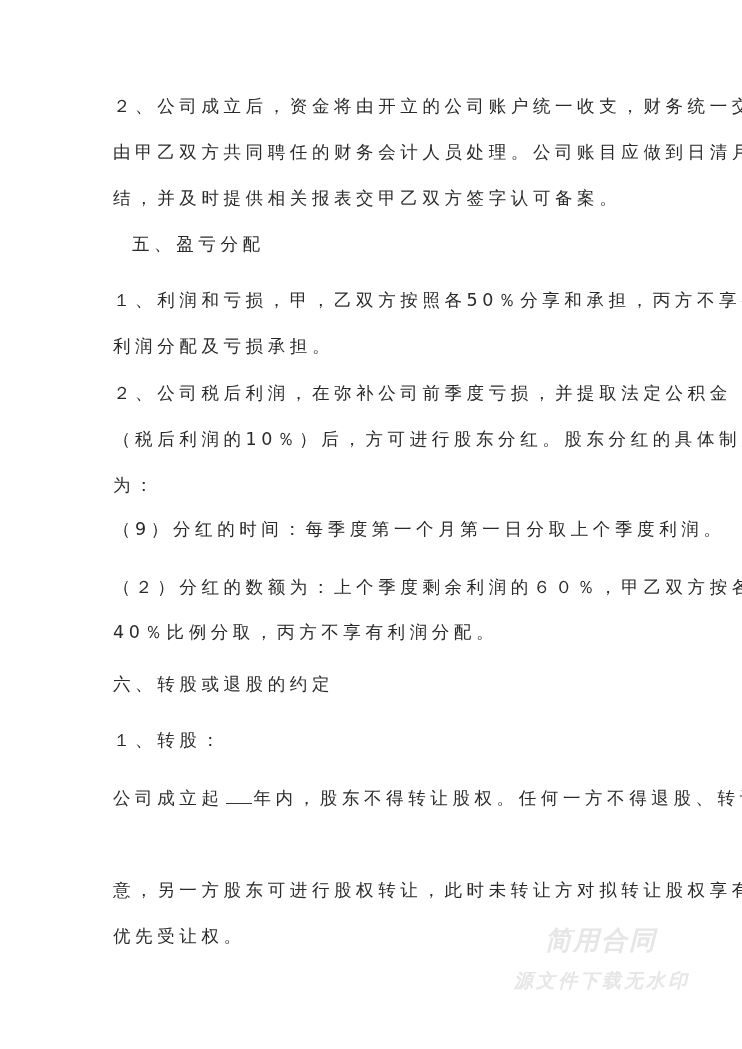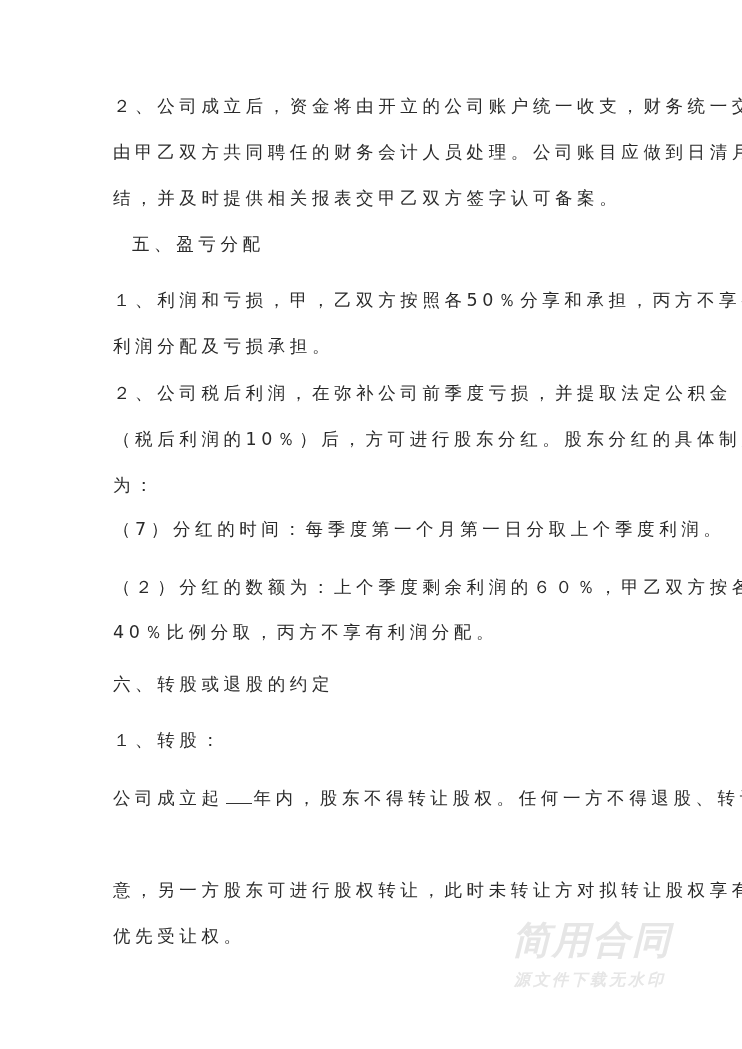--- a/index.html
+++ b/index.html
@@ -2,38 +2,38 @@
 <html><head>
 <meta charset="utf-8">
 <style>
   html, body { margin: 0; padding: 0; background: #ffffff; }
   body { width: 742px; height: 1049px; position: relative; overflow: hidden;
          font-family: "DejaVu Sans", "Liberation Sans", sans-serif; color: #222; }
   .page { position: absolute; left: 0; top: 0; width: 742px; height: 1049px; background: #fff; }
   .line { position: absolute; left: 113px; font-size: 17.5px; letter-spacing: 4.6px; white-space: nowrap; line-height: 22px; color: #2a2a2a; }
   .blank { display: inline-block; width: 26px; border-bottom: 1.5px solid #333; height: 14px; margin: 0 2px; }
   .wm { position: absolute; left: 512px; top: 918px; color: #e6e6e6; font-style: italic; font-weight: bold; }
-  .wm-title { font-size: 38px; letter-spacing: 2px; line-height: 44px; text-align: center; }
-  .wm-sub { font-size: 16px; letter-spacing: 3px; line-height: 28px; margin-top: 4px; padding-left: 2px; }
+  .wm-title { font-size: 26px; letter-spacing: 2px; line-height: 44px; text-align: center; }
+  .wm-sub { font-size: 19px; letter-spacing: 3px; line-height: 28px; margin-top: 4px; padding-left: 2px; }
 </style>
 </head>
 <body>
 
 <div class="page">
   <div id="lines">
       <div class="line" style="top: 95px;">２、公司成立后，资金将由开立的公司账户统一收支，财务统一交</div>
       <div class="line" style="top: 141px;">由甲乙双方共同聘任的财务会计人员处理。公司账目应做到日清月</div>
       <div class="line" style="top: 187px;">结，并及时提供相关报表交甲乙双方签字认可备案。</div>
       <div class="line" style="top: 233px; margin-left: 19px;">五、盈亏分配</div>
       <div class="line" style="top: 289px;">１、利润和亏损，甲，乙双方按照各50％分享和承担，丙方不享有</div>
       <div class="line" style="top: 335px;">利润分配及亏损承担。</div>
       <div class="line" style="top: 382px;">２、公司税后利润，在弥补公司前季度亏损，并提取法定公积金</div>
       <div class="line" style="top: 428px;">（税后利润的10％）后，方可进行股东分红。股东分红的具体制度</div>
       <div class="line" style="top: 474px;">为：</div>
-      <div class="line" style="top: 518px;">（7）分红的时间：每季度第一个月第一日分取上个季度利润。</div>
+      <div class="line" style="top: 518px;">（9）分红的时间：每季度第一个月第一日分取上个季度利润。</div>
       <div class="line" style="top: 576px;">（２）分红的数额为：上个季度剩余利润的６０％，甲乙双方按各</div>
       <div class="line" style="top: 621px;">40％比例分取，丙方不享有利润分配。</div>
       <div class="line" style="top: 673px;">六、转股或退股的约定</div>
       <div class="line" style="top: 729px;">１、转股：</div>
     </div>
 
   <div class="line" style="top:787px"><span>公司成立起</span><span class="blank"></span><span>年内，股东不得转让股权。任何一方不得退股、转让</span></div>
   <div class="line" style="top:879px">意，另一方股东可进行股权转让，此时未转让方对拟转让股权享有</div>
   <div class="line" style="top:925px">优先受让权。</div>
 

